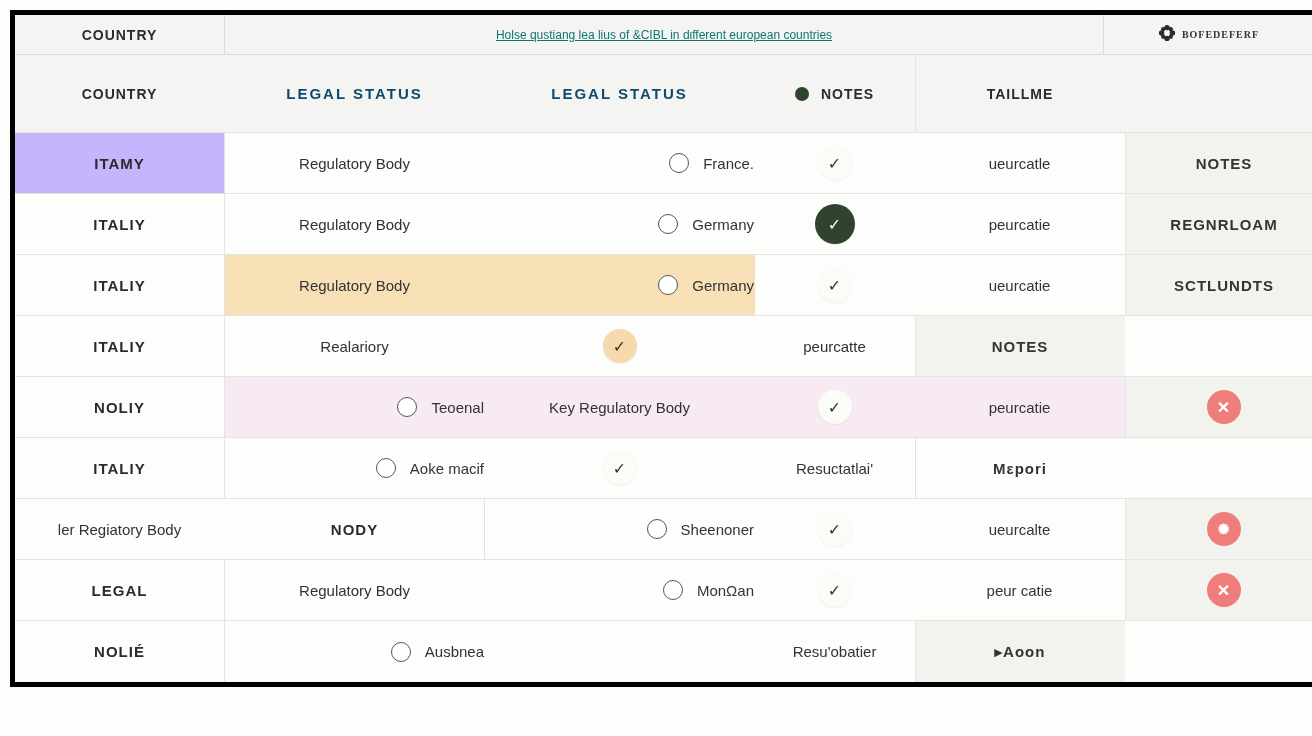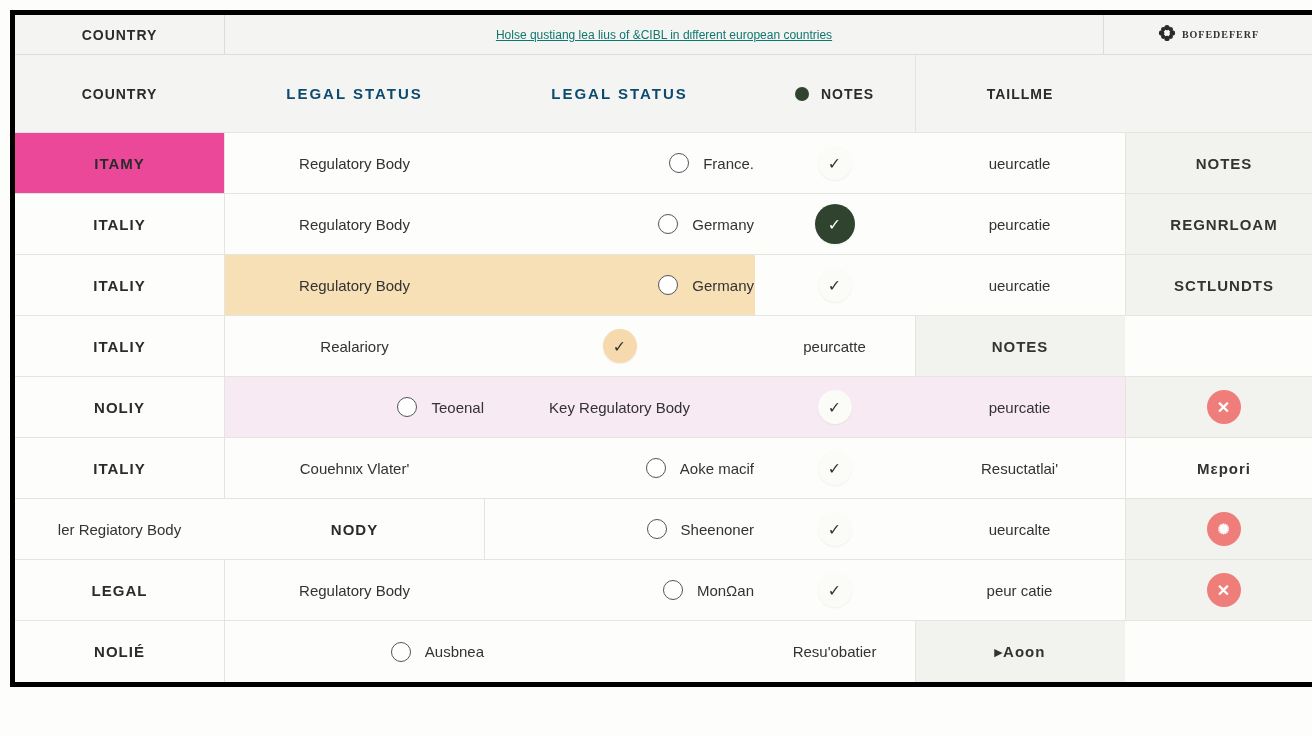--- a/index.html
+++ b/index.html
@@ -73,21 +73,21 @@
     font-size: 16px; color: #333;
     background: #fbfbf8;
     box-shadow: 0 1px 2px rgba(0,0,0,0.06);
   }
   .check-dark { background: #2f432f; color: #fff; width: 40px; height: 40px; }
   .check-peach { background: #f6d9ad; }
   .tail-cell {
     font-weight: 600; letter-spacing: 1px; font-size: 12.5px; color: #333;
   }
   .tail-cell.shade { background: #f2f2ef; }
-  .row-shade-a .c-1 { background: #ec4899; text-align: right; }
+  .row-shade-a .c-1 { background: #c4b5fd; text-align: right; }
   .row-peach .c-legal, .row-peach .c-legal2 { background: #f7dfb6; }
   .row-pink .c-legal, .row-pink .c-legal2, .row-pink .c-notes-cell, .row-pink .c-sct { background: #f8eaf2; }
   .x-badge {
     width: 34px; height: 34px; border-radius: 50%;
     background: #ef7d7a; color: #fff;
     display: flex; align-items: center; justify-content: center;
     font-size: 16px; font-weight: 700;
   }
   .x-badge.gear { font-size: 14px; }
   .notes-header-inner { display: flex; align-items: center; gap: 12px; }
@@ -200,21 +200,20 @@
         <div class="cell c-notes-cell">
           <span class="check-badge">✓</span>
         </div>
         <div class="cell c-sct">peurcatie</div>
         <div class="cell tail-cell shade">
           <span class="x-badge">✕</span>
         </div>
       </div>
       <div class="row body-row">
         <div class="cell c-1 c-country">ITALIY</div>
-        <div class="cell c-legal">Couehnιx Vlater'</div>
         <div class="cell c-legal2">
           <span class="radio"></span>
           <span>Aoke macif</span>
         </div>
         <div class="cell c-notes-cell">
           <span class="check-badge">✓</span>
         </div>
         <div class="cell c-sct">Resuctatlai'</div>
         <div class="cell tail-cell">Mεpori</div>
       </div>

